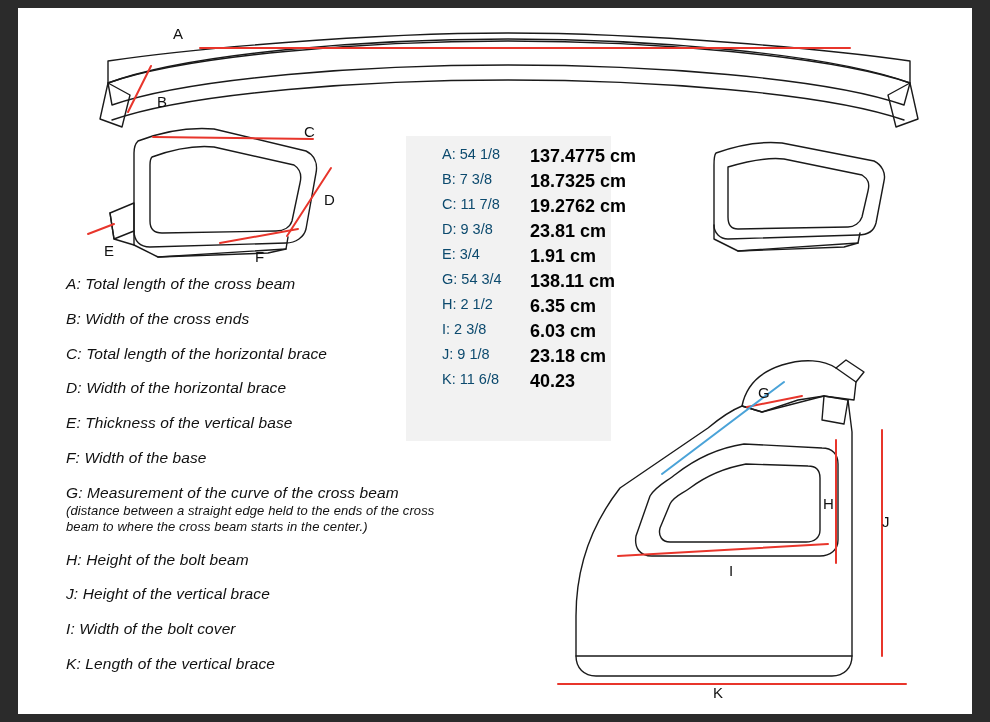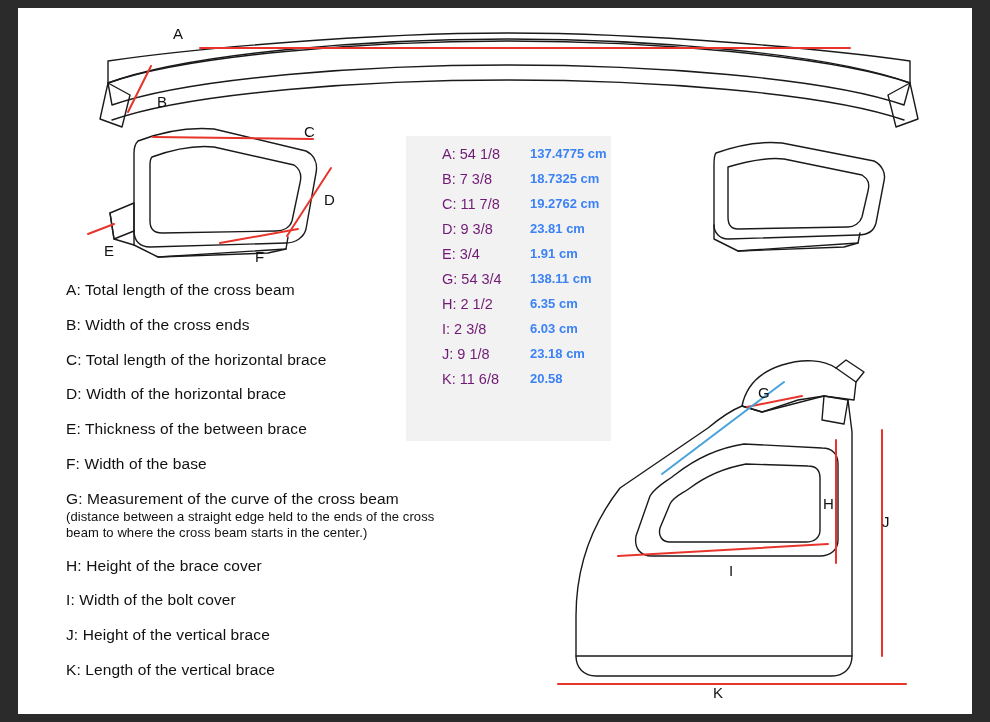--- a/index.html
+++ b/index.html
@@ -31,22 +31,23 @@
   }
   .dim-label {
     position: absolute;
     font-size: 15px;
     color: #111;
     font-family: "Liberation Sans", sans-serif;
   }
   .legend {
     position: absolute;
     left: 48px;
-    top: 272px;
+    top: 266px;
     width: 400px;
+    font-style: italic;
   }
   .legend-row {
     font-size: 15.5px;
     color: #111;
     margin-bottom: 15px;
     line-height: 1.28;
     letter-spacing: 0.1px;
   }
   .legend-row .key {
     font-weight: 400;
@@ -72,29 +73,29 @@
   .trow {
     position: relative;
     height: 25px;
     font-size: 14.5px;
     color: #111;
   }
   .trow .inch {
     position: absolute;
     left: 0;
     top: 0;
-    color: #701a75;
+    color: #0c4a6e;
   }
   .trow .cm {
     position: absolute;
     left: 88px;
     top: 0;
     font-weight: bold;
-    font-size: 13px;
-    color: #3b82f6;
+    font-size: 18px;
+    color: #000000;
   }
 </style>
 </head>
 <body>
 
 <div id="page">
 
   <svg class="diagram" viewBox="0 0 954 706">
     <g fill="none" stroke="#1a1a1a" stroke-width="1.4" stroke-linejoin="round" stroke-linecap="round">
 
@@ -193,21 +194,21 @@
     <div class="trow">
       <span class="inch"><span>I:</span> <span>2 3/8</span></span>
       <span class="cm">6.03 cm</span>
     </div>
     <div class="trow">
       <span class="inch"><span>J:</span> <span>9 1/8</span></span>
       <span class="cm">23.18 cm</span>
     </div>
     <div class="trow">
       <span class="inch"><span>K:</span> <span>11 6/8</span></span>
-      <span class="cm">20.58</span>
+      <span class="cm">40.23</span>
     </div>
   </div>
 
   <div class="legend">
     <div class="legend-row">
       <span class="key">A:</span>
       <span>Total length of the cross beam</span>
     </div>
     <div class="legend-row">
       <span class="key">B:</span>
@@ -216,44 +217,44 @@
     <div class="legend-row">
       <span class="key">C:</span>
       <span>Total length of the horizontal brace</span>
     </div>
     <div class="legend-row">
       <span class="key">D:</span>
       <span>Width of the horizontal brace</span>
     </div>
     <div class="legend-row">
       <span class="key">E:</span>
-      <span>Thickness of the between brace</span>
+      <span>Thickness of the vertical base</span>
     </div>
     <div class="legend-row">
       <span class="key">F:</span>
       <span>Width of the base</span>
     </div>
     <div class="legend-row">
       <div>
         <span class="key">G:</span>
         <span>Measurement of the curve of the cross beam</span>
       </div>
       <div class="legend-note">(distance between a straight edge held to the ends of the cross beam to where the cross beam starts in the center.)</div>
     </div>
     <div class="legend-row">
       <span class="key">H:</span>
-      <span>Height of the brace cover</span>
+      <span>Height of the bolt beam</span>
+    </div>
+    <div class="legend-row">
+      <span class="key">J:</span>
+      <span>Height of the vertical brace</span>
     </div>
     <div class="legend-row">
       <span class="key">I:</span>
       <span>Width of the bolt cover</span>
     </div>
     <div class="legend-row">
-      <span class="key">J:</span>
-      <span>Height of the vertical brace</span>
-    </div>
-    <div class="legend-row">
       <span class="key">K:</span>
       <span>Length of the vertical brace</span>
     </div>
   </div>
 
 </div>
 
 </body></html>

